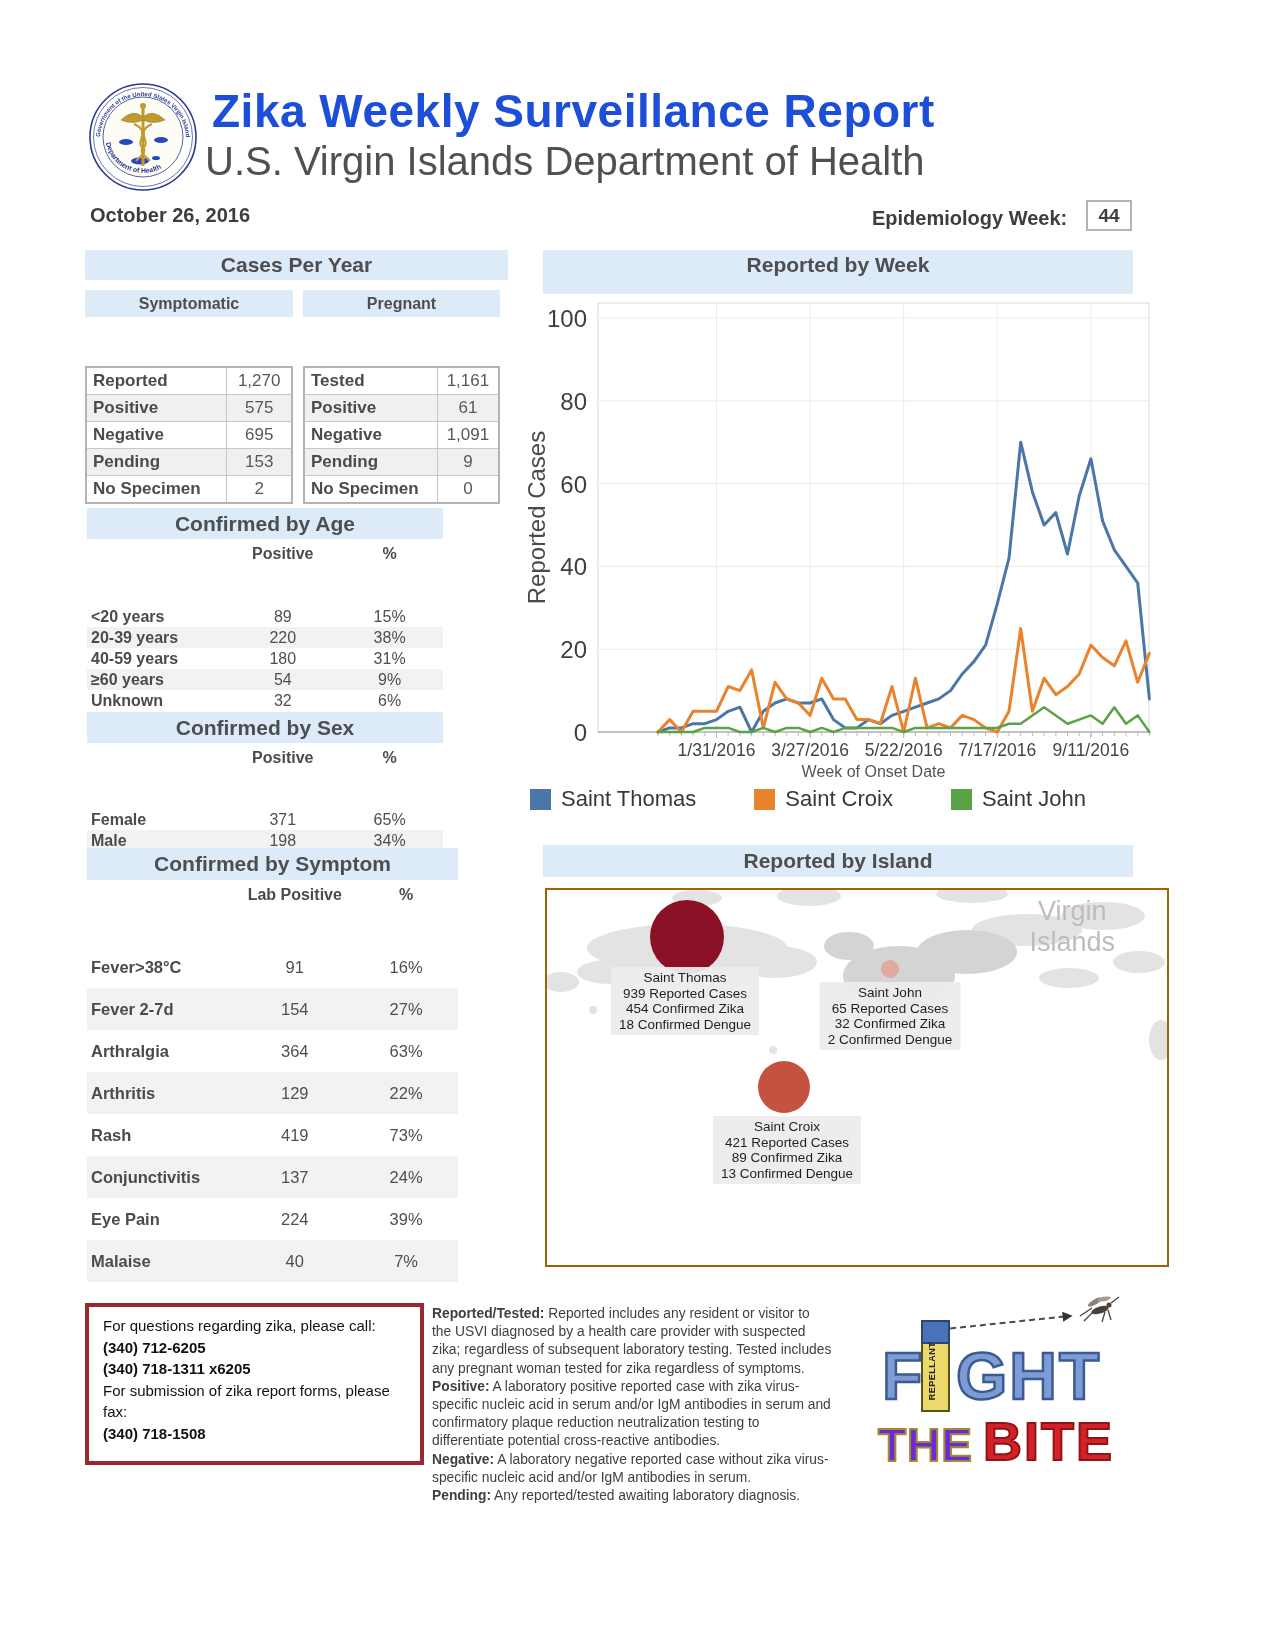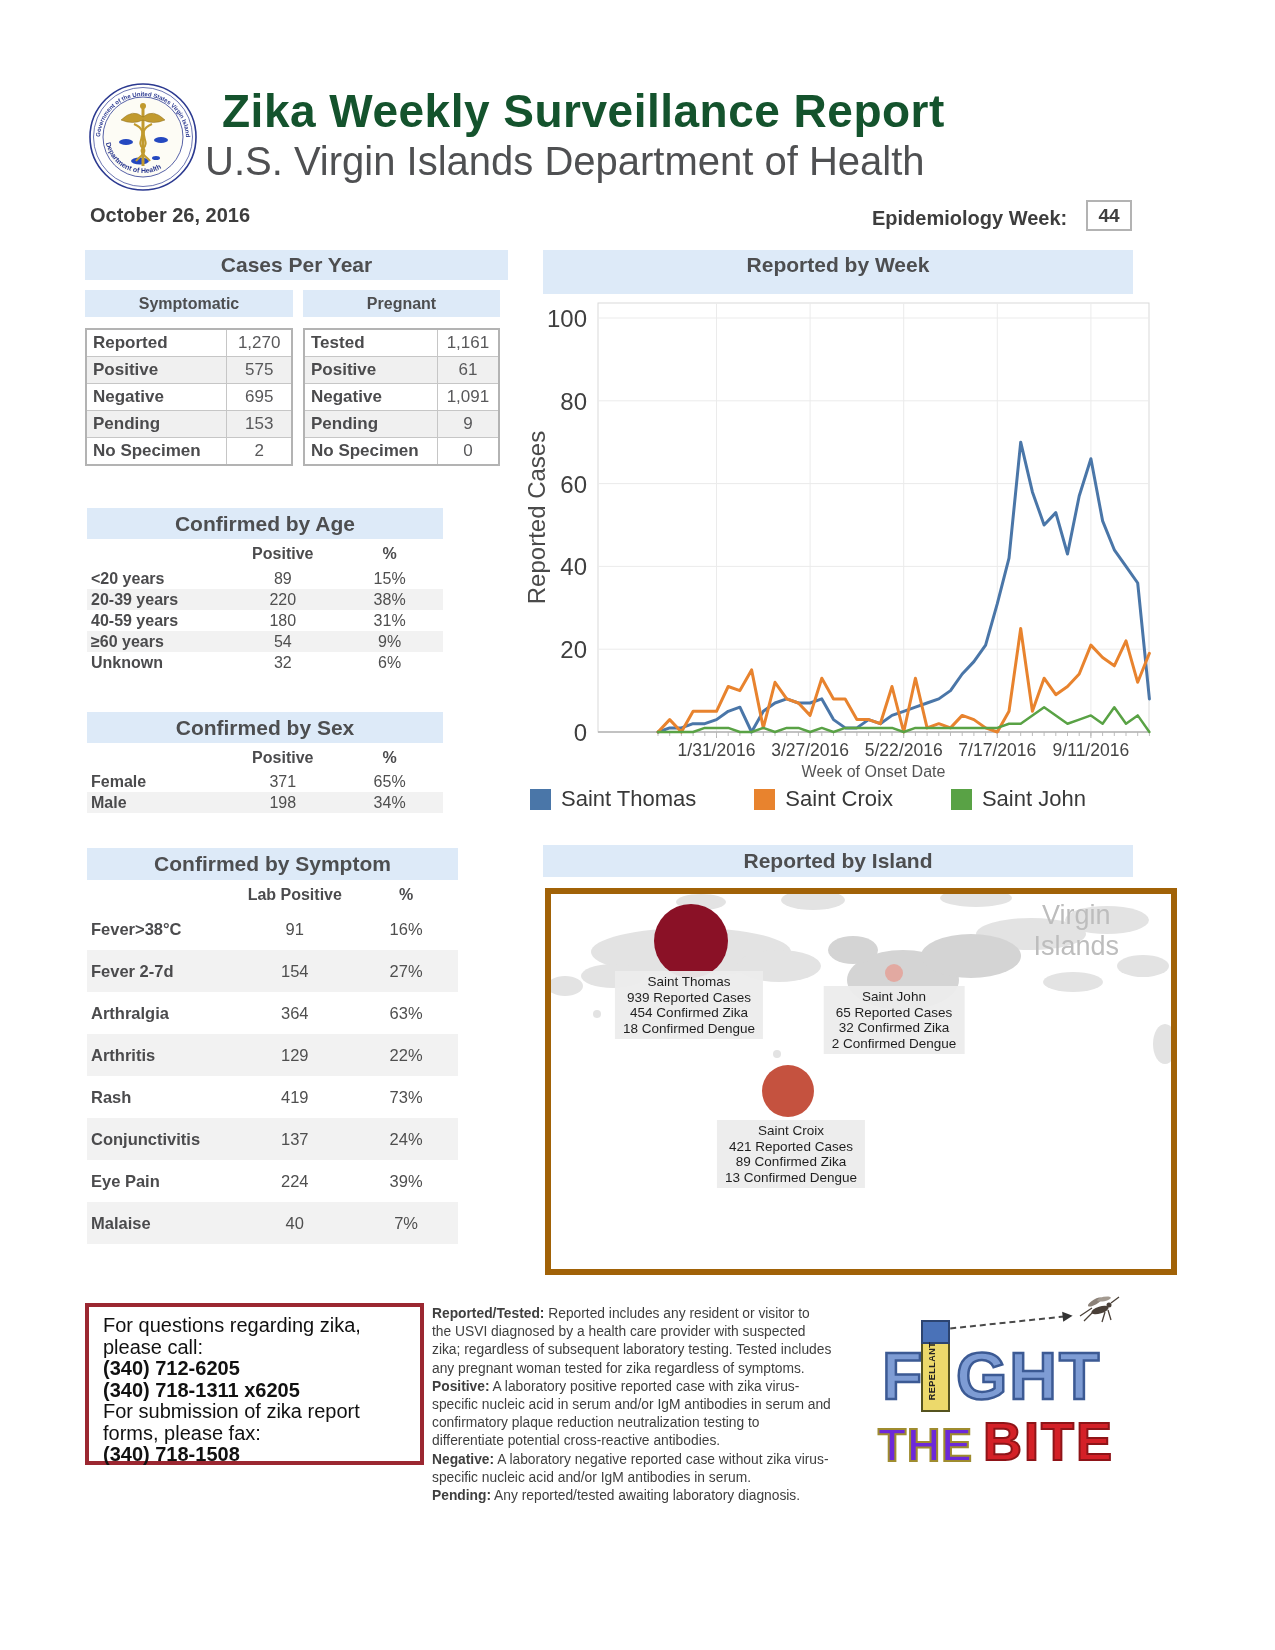--- a/index.html
+++ b/index.html
@@ -1,28 +1,28 @@
 <!DOCTYPE html>
 <html><head>
 <meta charset="utf-8">
 <style>
   html,body{margin:0;padding:0;background:#fff;}
   body{width:1275px;height:1650px;position:relative;font-family:"Liberation Sans",sans-serif;color:#3f3f41;overflow:hidden;}
   .abs{position:absolute;}
   
-  .page-title{left:222px;top:84px;font-size:46px;font-weight:bold;color:#14532d;letter-spacing:.5px;}
+  .page-title{left:212px;top:84px;font-size:46px;font-weight:bold;color:#1d4ed8;letter-spacing:.5px;}
   .page-subtitle{left:205px;top:139px;font-size:40px;color:#4f5052;}
   .report-date{left:90px;top:204px;font-size:20px;font-weight:bold;color:#3d3d3d;}
   .epi-label{left:872px;top:207px;font-size:20px;font-weight:bold;color:#3d3d3d;}
   .epi-box{left:1086px;top:200px;width:42px;height:27px;border:2px solid #b3b3b3;font-size:19px;font-weight:bold;color:#3f3f3f;text-align:center;line-height:27px;background:#fff;}
   
   .bar{background:#ddeaf8;color:#4d4e50;font-weight:bold;text-align:center;font-size:21px;}
   .bar.small{font-size:16px;}
   
-  table{border-collapse:collapse;}
+  table{border-collapse:collapse;margin-top:38px;}
   .cases-table{width:100%;font-size:17px;border:2px solid #b3b3b3;background:#fff;}
   .cases-table td{border:1px solid #c6c6c6;height:26px;padding:0 6px;color:#58585a;text-align:center;}
   .cases-table td:first-child{text-align:left;font-weight:bold;color:#4b4b4d;}
   .cases-table tr:nth-child(even){background:#f0f0f0;}
   
   .flat-table{width:100%;font-size:16px;}
   .flat-table td{height:21px;text-align:center;color:#4f4f4f;padding:0 4px;}
   .flat-table td:first-child{text-align:left;font-weight:bold;color:#4b4b4d;}
   .flat-table tr:nth-child(even){background:#f2f2f2;}
   .flat-table.tall td{height:42px;font-size:16.5px;}
@@ -32,25 +32,25 @@
   .ax-y{font-size:24px;fill:#3f3f3f;font-family:"Liberation Sans",sans-serif;}
   .ax-x{font-size:17.5px;fill:#444;font-family:"Liberation Sans",sans-serif;}
   .ax-title{font-size:16px;fill:#555;font-family:"Liberation Sans",sans-serif;}
   .ax-ylabel{font-size:24px;fill:#4a4a4a;font-family:"Liberation Sans",sans-serif;}
   
   .legend{left:530px;top:786px;display:flex;align-items:center;}
   .legend-item{display:flex;align-items:center;margin-right:58px;}
   .legend-swatch{width:21px;height:21px;margin-right:10px;display:inline-block;}
   .legend-label{font-size:22px;color:#383838;}
   
-  .map-box{left:545px;top:888px;width:620px;height:375px;border:6px solid #a16207;background:#fff;overflow:hidden;}
+  .map-box{left:545px;top:888px;width:620px;height:375px;border:2px solid #a16207;background:#fff;overflow:hidden;}
   .map-watermark{position:absolute;right:52px;top:6px;font-size:27px;color:#bdbdbd;line-height:31px;text-align:center;}
   .island-label{position:absolute;background:rgba(236,236,236,.95);padding:3px 8px;font-size:13.5px;line-height:15.5px;color:#1f1f1f;text-align:center;transform:translateX(-50%);white-space:nowrap;}
   
-  .contact-box{left:85px;top:1303px;width:303px;height:138px;border:4px solid #9b2731;padding:8px 14px;font-size:20px;line-height:21.5px;color:#111;}
+  .contact-box{left:85px;top:1303px;width:303px;height:138px;border:4px solid #9b2731;padding:8px 14px;font-size:15px;line-height:21.5px;color:#111;}
   .contact-box .bold{font-weight:bold;}
   
   .footnotes{left:432px;top:1305px;width:400px;font-size:13.8px;line-height:18.2px;color:#3f3f3f;}
   
   .ftb{left:878px;top:1290px;width:250px;height:190px;}
   .ftb-word1{position:absolute;left:0;top:48px;font-size:66px;font-weight:800;color:#7e9cd4;-webkit-text-stroke:2.5px #3c5a94;letter-spacing:2px;}
   .ftb-ght{left:78px;}
   .ftb-can{position:absolute;left:43px;top:30px;width:25px;height:88px;background:#ecd96b;border:2px solid #55531f;}
   .ftb-cap{position:absolute;left:-2px;top:-2px;width:25px;height:20px;background:#4a72b8;border:2px solid #2c4470;}
   .ftb-can-text{position:absolute;left:-26px;top:44px;transform:rotate(-90deg);font-size:9px;font-weight:bold;color:#222;letter-spacing:.5px;width:70px;text-align:center;}

